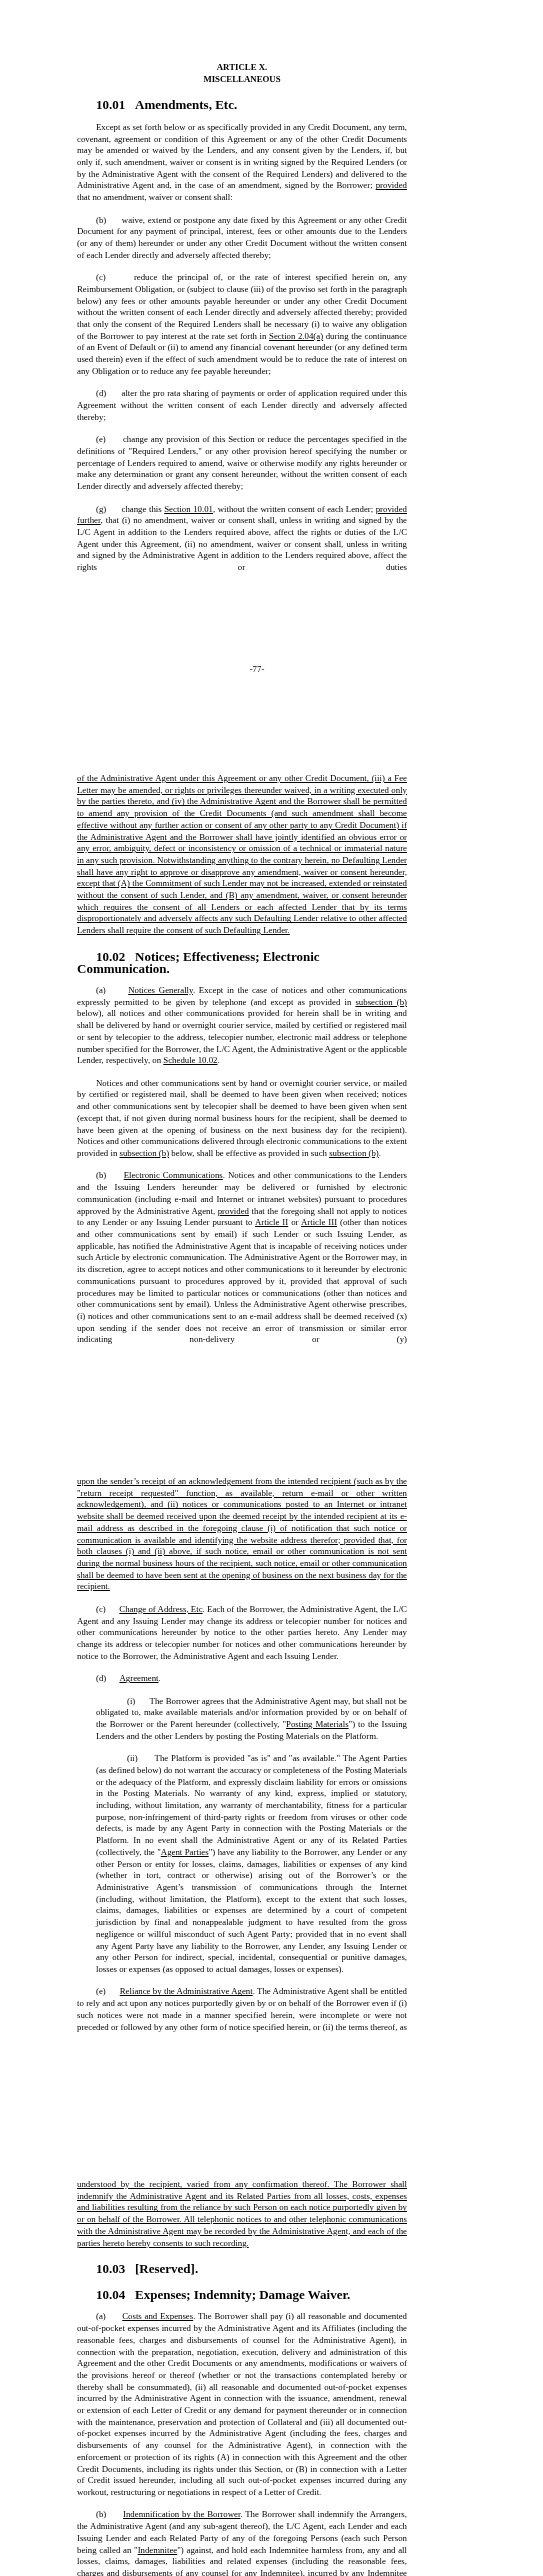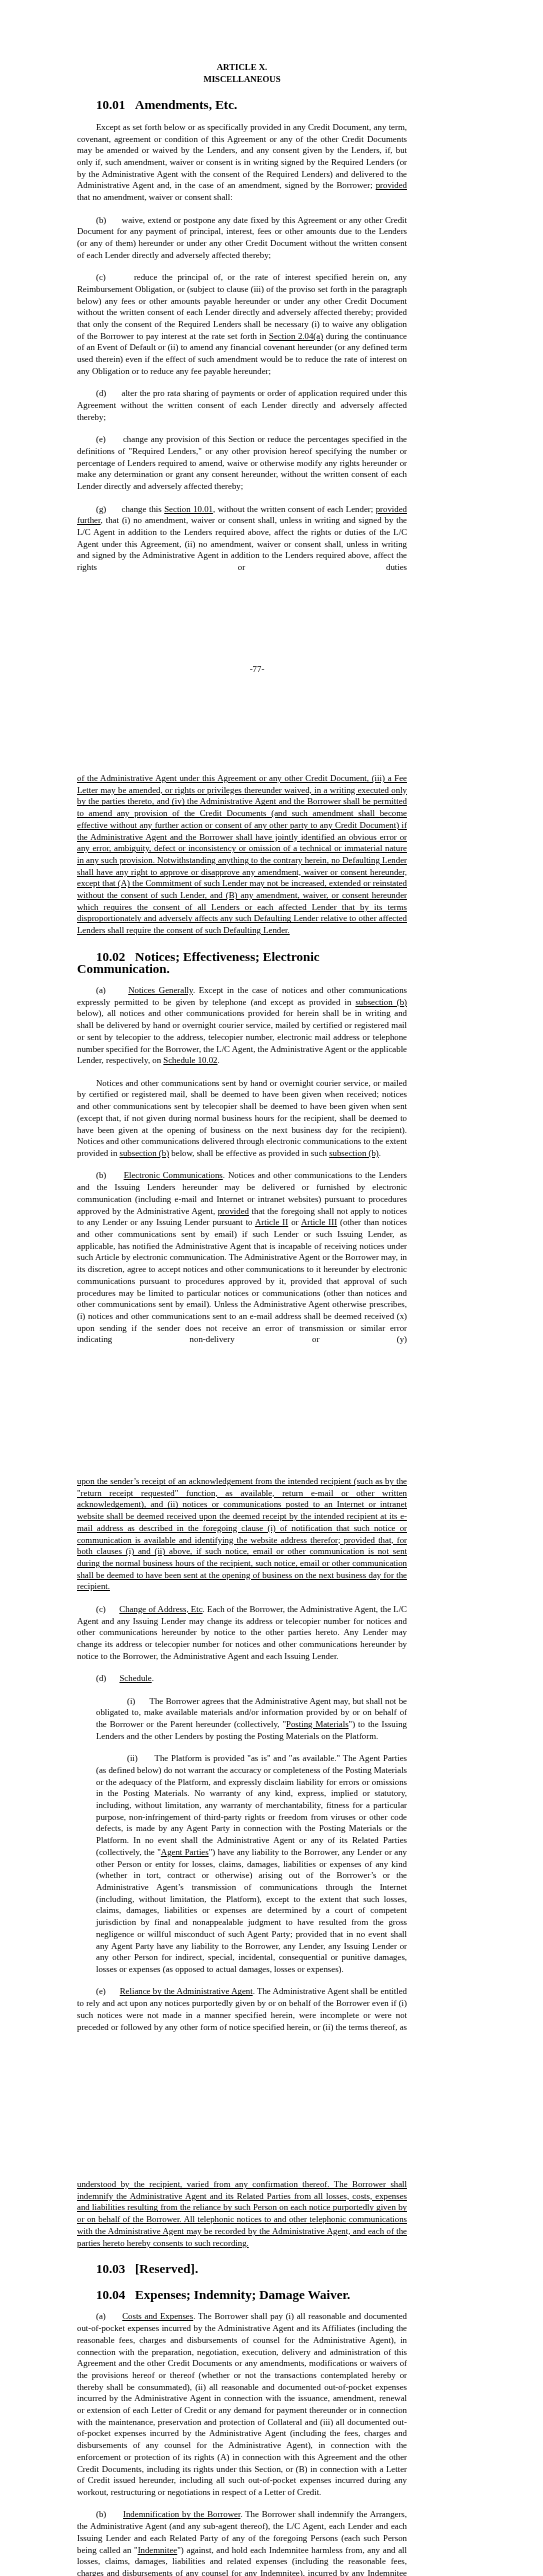--- a/index.html
+++ b/index.html
@@ -92,21 +92,21 @@
       <p class="para">(a)&nbsp;&nbsp;&nbsp;&nbsp;&nbsp;&nbsp;<u>Notices Generally</u>.  Except in the case of notices and other communications expressly permitted to be given by telephone (and except as provided in <u>subsection (b)</u> below), all notices and other communications provided for herein shall be in writing and shall be delivered by hand or overnight courier service, mailed by certified or registered mail or sent by telecopier to the address, telecopier number, electronic mail address or telephone number specified for the Borrower, the L/C Agent, the Administrative Agent or the applicable Lender, respectively, on <u>Schedule 10.02</u>.</p>
       <p class="para">Notices and other communications sent by hand or overnight courier service, or mailed by certified or registered mail, shall be deemed to have been given when received; notices and other communications sent by telecopier shall be deemed to have been given when sent (except that, if not given during normal business hours for the recipient, shall be deemed to have been given at the opening of business on the next business day for the recipient).  Notices and other communications delivered through electronic communications to the extent provided in <u>subsection (b)</u> below, shall be effective as provided in such <u>subsection (b)</u>.</p>
       <p class="para break-last">(b)&nbsp;&nbsp;&nbsp;&nbsp;&nbsp;&nbsp;<u>Electronic Communications</u>.  Notices and other communications to the Lenders and the Issuing Lenders hereunder may be delivered or furnished by electronic communication (including e-mail and Internet or intranet websites) pursuant to procedures approved by the Administrative Agent, <u>provided</u> that the foregoing shall not apply to notices to any Lender or any Issuing Lender pursuant to <u>Article II</u> or <u>Article III</u> (other than notices and other communications sent by email) if such Lender or such Issuing Lender, as applicable, has notified the Administrative Agent that is incapable of receiving notices under such Article by electronic communication.  The Administrative Agent or the Borrower may, in its discretion, agree to accept notices and other communications to it hereunder by electronic communications pursuant to procedures approved by it, provided that approval of such procedures may be limited to particular notices or communications (other than notices and other communications sent by email).  Unless the Administrative Agent otherwise prescribes, (i) notices and other communications sent to an e-mail address shall be deemed received (x) upon sending if the sender does not receive an error of transmission or similar error indicating non-delivery or (y)</p>
     </div>
   </section>
 
   <section class="page">
     <div class="page-body pt-cont">
       <p class="cont">upon the sender’s receipt of an acknowledgement from the intended recipient (such as by the "return receipt requested" function, as available, return e-mail or other written acknowledgement), and (ii) notices or communications posted to an Internet or intranet website shall be deemed received upon the deemed receipt by the intended recipient at its e-mail address as described in the foregoing clause (i) of notification that such notice or communication is available and identifying the website address therefor; <u>provided</u> that, for both clauses (i) and (ii) above, if such notice, email or other communication is not sent during the normal business hours of the recipient, such notice, email or other communication shall be deemed to have been sent at the opening of business on the next business day for the recipient.</p>
       <p class="para">(c)&nbsp;&nbsp;&nbsp;&nbsp;&nbsp;&nbsp;<u>Change of Address, Etc</u>.  Each of the Borrower, the Administrative Agent, the L/C Agent and any Issuing Lender may change its address or telecopier number for notices and other communications hereunder by notice to the other parties hereto.  Any Lender may change its address or telecopier number for notices and other communications hereunder by notice to the Borrower, the Administrative Agent and each Issuing Lender.</p>
-      <p class="para">(d)&nbsp;&nbsp;&nbsp;&nbsp;&nbsp;&nbsp;<u>Schedule</u>.</p>
+      <p class="para">(d)&nbsp;&nbsp;&nbsp;&nbsp;&nbsp;&nbsp;<u>Agreement</u>.</p>
       <p class="nested">(i)&nbsp;&nbsp;&nbsp;&nbsp;&nbsp;&nbsp;The Borrower agrees that the Administrative Agent may, but shall not be obligated to, make available materials and/or information provided by or on behalf of the Borrower or the Parent hereunder (collectively, "<u>Posting Materials</u>") to the Issuing Lenders and the other Lenders by posting the Posting Materials on the Platform.</p>
       <p class="nested">(ii)&nbsp;&nbsp;&nbsp;&nbsp;&nbsp;&nbsp;The Platform is provided "as is" and "as available."  The Agent Parties (as defined below) do not warrant the accuracy or completeness of the Posting Materials or the adequacy of the Platform, and expressly disclaim liability for errors or omissions in the Posting Materials.  No warranty of any kind, express, implied or statutory, including, without limitation, any warranty of merchantability, fitness for a particular purpose, non-infringement of third-party rights or freedom from viruses or other code defects, is made by any Agent Party in connection with the Posting Materials or the Platform.  In no event shall the Administrative Agent or any of its Related Parties (collectively, the "<u>Agent Parties</u>") have any liability to the Borrower, any Lender or any other Person or entity for losses, claims, damages, liabilities or expenses of any kind (whether in tort, contract or otherwise) arising out of the Borrower’s or the Administrative Agent’s transmission of communications through the Internet (including, without limitation, the Platform), except to the extent that such losses, claims, damages, liabilities or expenses are determined by a court of competent jurisdiction by final and nonappealable judgment to have resulted from the gross negligence or willful misconduct of such Agent Party; provided that in no event shall any Agent Party have any liability to the Borrower, any Lender, any Issuing Lender or any other Person for indirect, special, incidental, consequential or punitive damages, losses or expenses (as opposed to actual damages, losses or expenses).</p>
       <p class="para break-last">(e)&nbsp;&nbsp;&nbsp;&nbsp;&nbsp;&nbsp;<u>Reliance by the Administrative Agent</u>.  The Administrative Agent shall be entitled to rely and act upon any notices purportedly given by or on behalf of the Borrower even if (i) such notices were not made in a manner specified herein, were incomplete or were not preceded or followed by any other form of notice specified herein, or (ii) the terms thereof, as</p>
     </div>
   </section>
 
   <section class="page">
     <div class="page-body pt-cont">
       <p class="cont">understood by the recipient, varied from any confirmation thereof.  The Borrower shall indemnify the Administrative Agent and its Related Parties from all losses, costs, expenses and liabilities resulting from the reliance by such Person on each notice purportedly given by or on behalf of the Borrower.  All telephonic notices to and other telephonic communications with the Administrative Agent may be recorded by the Administrative Agent, and each of the parties hereto hereby consents to such recording.</p>
       <h2 class="sect-head">10.03&nbsp;&nbsp;&nbsp;[Reserved].</h2>

